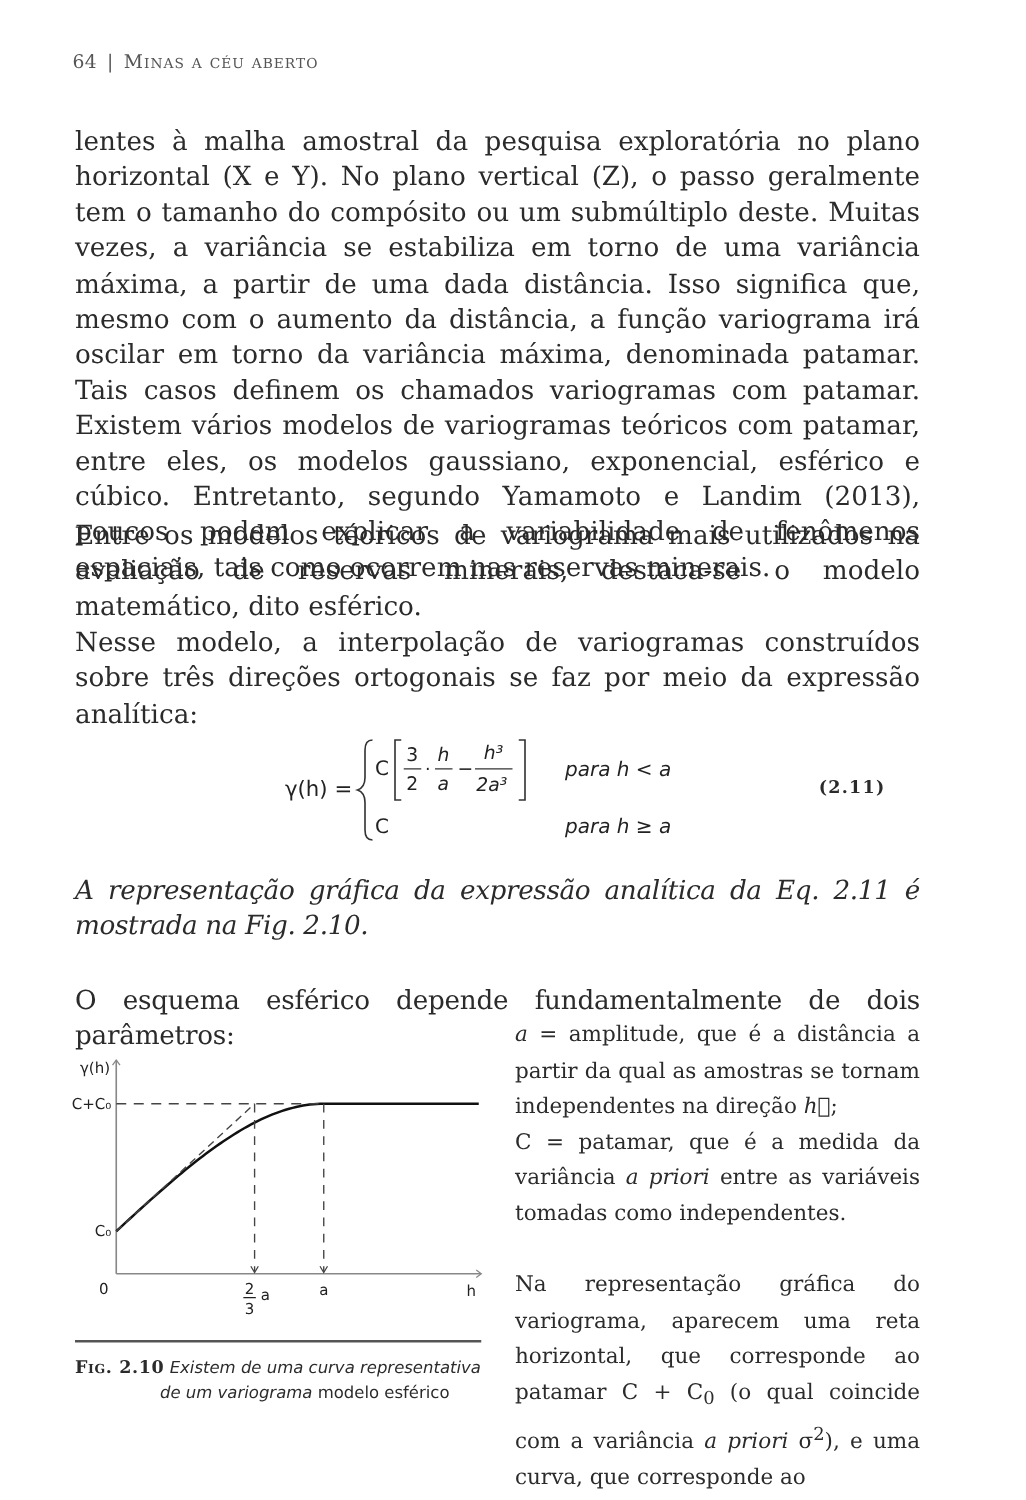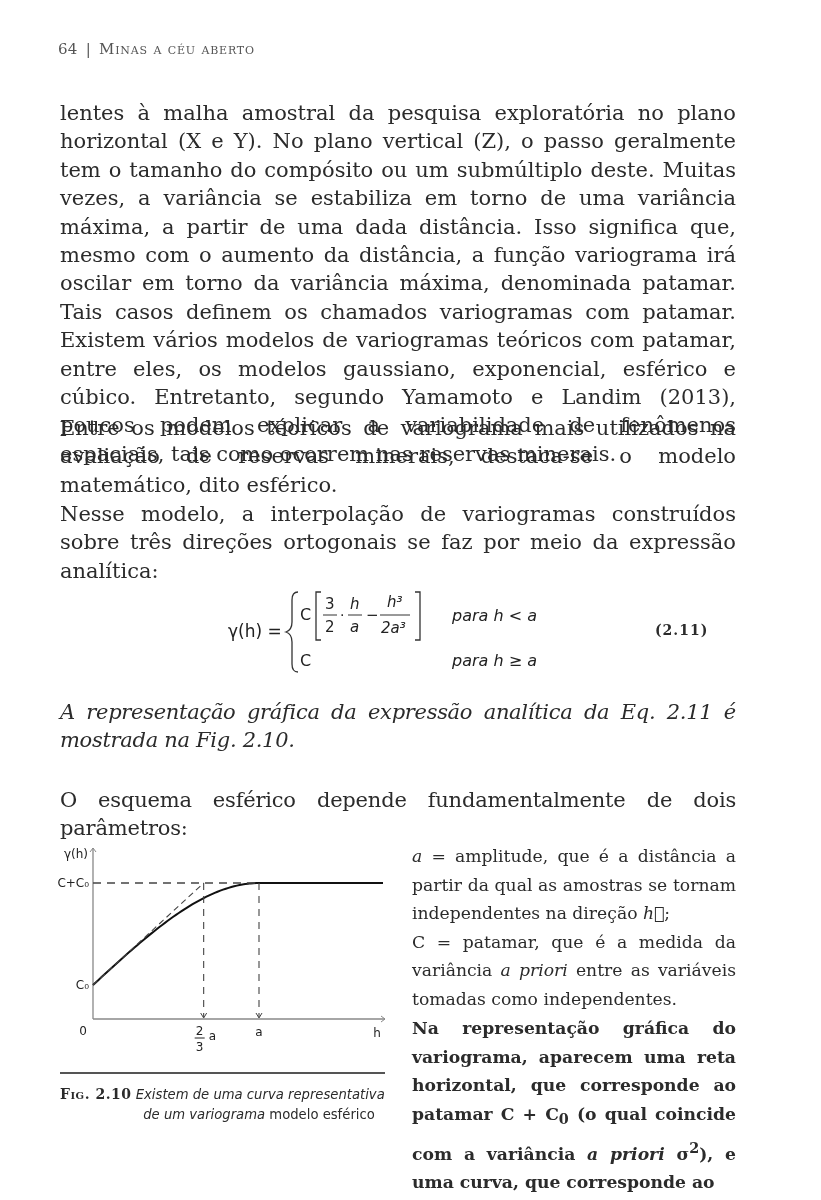--- a/index.html
+++ b/index.html
@@ -11,28 +11,28 @@
   .body-text { position: absolute; left: 60px; width: 676px; font-size: 21px; line-height: 28.4px; text-align: justify; }
   .body-text p { margin: 0; }
   #p1 { top: 99px; }
   #p2 { top: 414px; }
   #p3 { top: 500px; }
   #p4 { top: 698px; letter-spacing: -0.3px; font-style: italic; }
   #p5 { top: 786px; letter-spacing: -0.2px; }
   .equation { position: absolute; left: 220px; top: 582px; width: 500px; height: 100px; font-family: "DejaVu Sans", sans-serif; font-size: 16px; color: #2b2b2b; }
   .eq-number { position: absolute; left: 655px; top: 622px; font-size: 14px; font-weight: bold; letter-spacing: 1px; }
   .right-col { position: absolute; left: 412px; width: 324px; font-size: 17.2px; line-height: 28.6px; text-align: justify; }
-  #rc1 { top: 842px; }
-  #rc2 { top: 1014px; font-weight: bold; }
+  #rc1 { top: 814px; }
+  #rc2 { top: 1014px; }
   .it { font-style: italic; }
   .figure { position: absolute; left: 55px; top: 840px; width: 340px; height: 230px; }
   .fig-rule { position: absolute; left: 60px; top: 1072px; width: 325px; height: 1.5px; background: #555; }
   .fig-caption { position: absolute; left: 60px; top: 1084px; width: 330px; font-family: "DejaVu Sans", sans-serif; font-size: 13.2px; line-height: 20px; color: #2b2b2b; }
   .fig-caption .lbl { font-family: "DejaVu Serif", serif; font-weight: bold; font-variant: small-caps; font-size: 14px; letter-spacing: 0.5px; }
-  .fig-caption .line2 { padding-left: 68px; display: block; text-align: center; }
+  .fig-caption .line2 { padding-left: 68px; display: block; }
   svg text { font-family: "DejaVu Sans", sans-serif; fill: #222; }
 </style>
 </head>
 <body>
 
 <div class="running-head">
   <span>64</span><span class="sep">|</span><span class="title">Minas a céu aberto</span>
 </div>
 
 <div class="body-text" id="p1">

